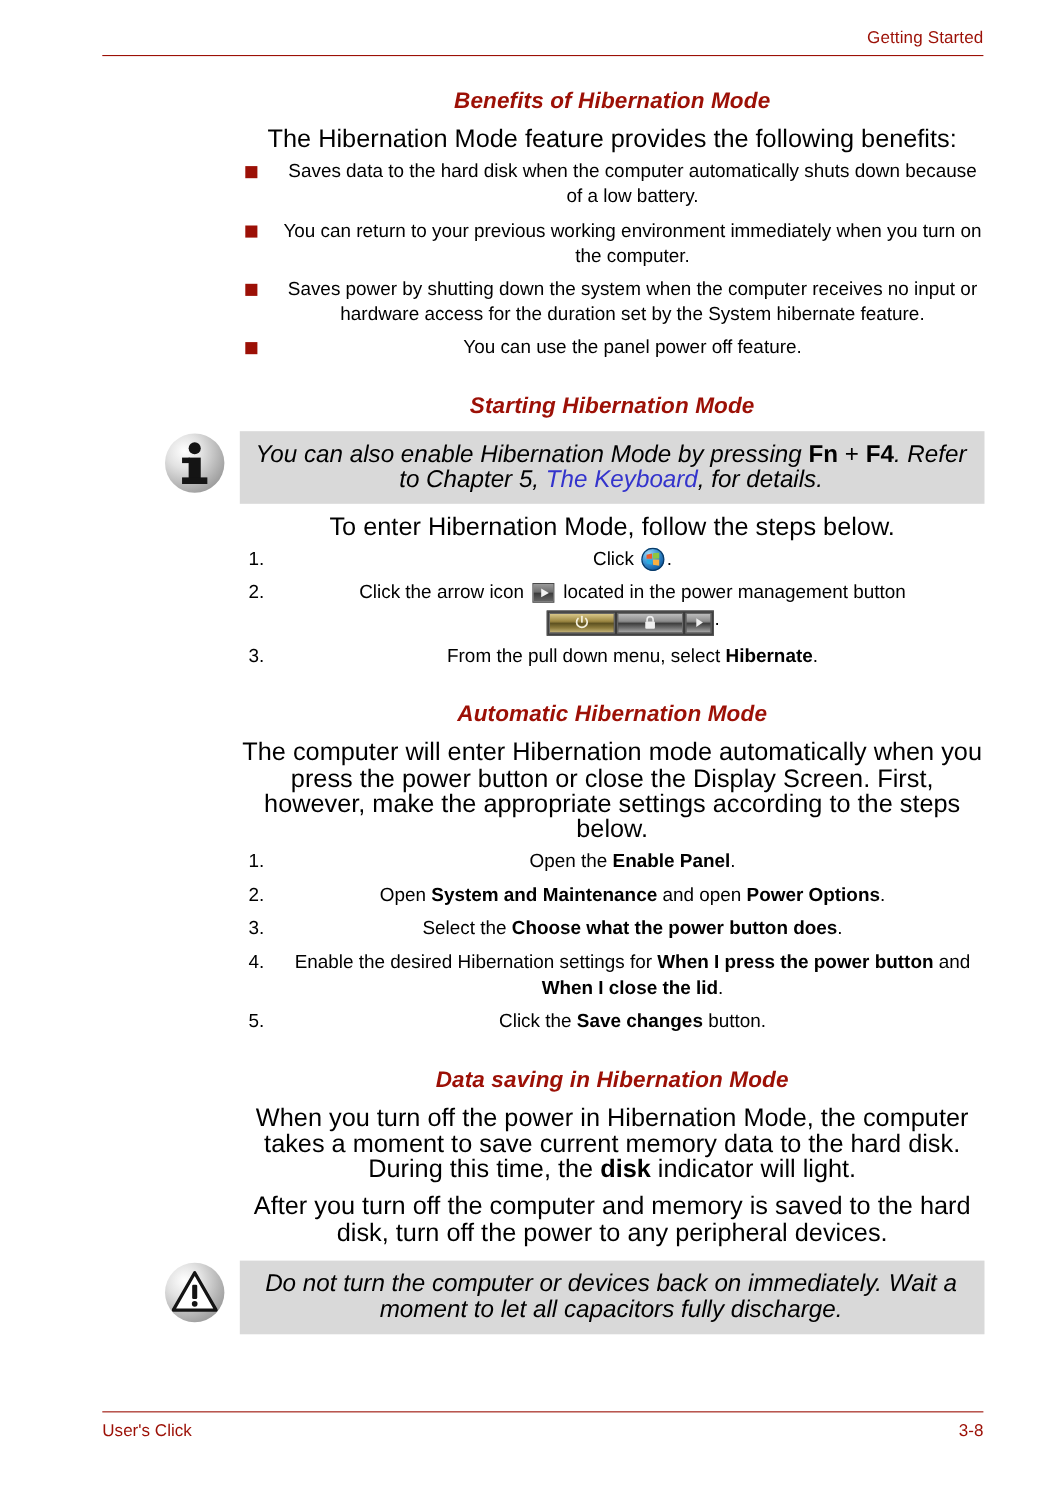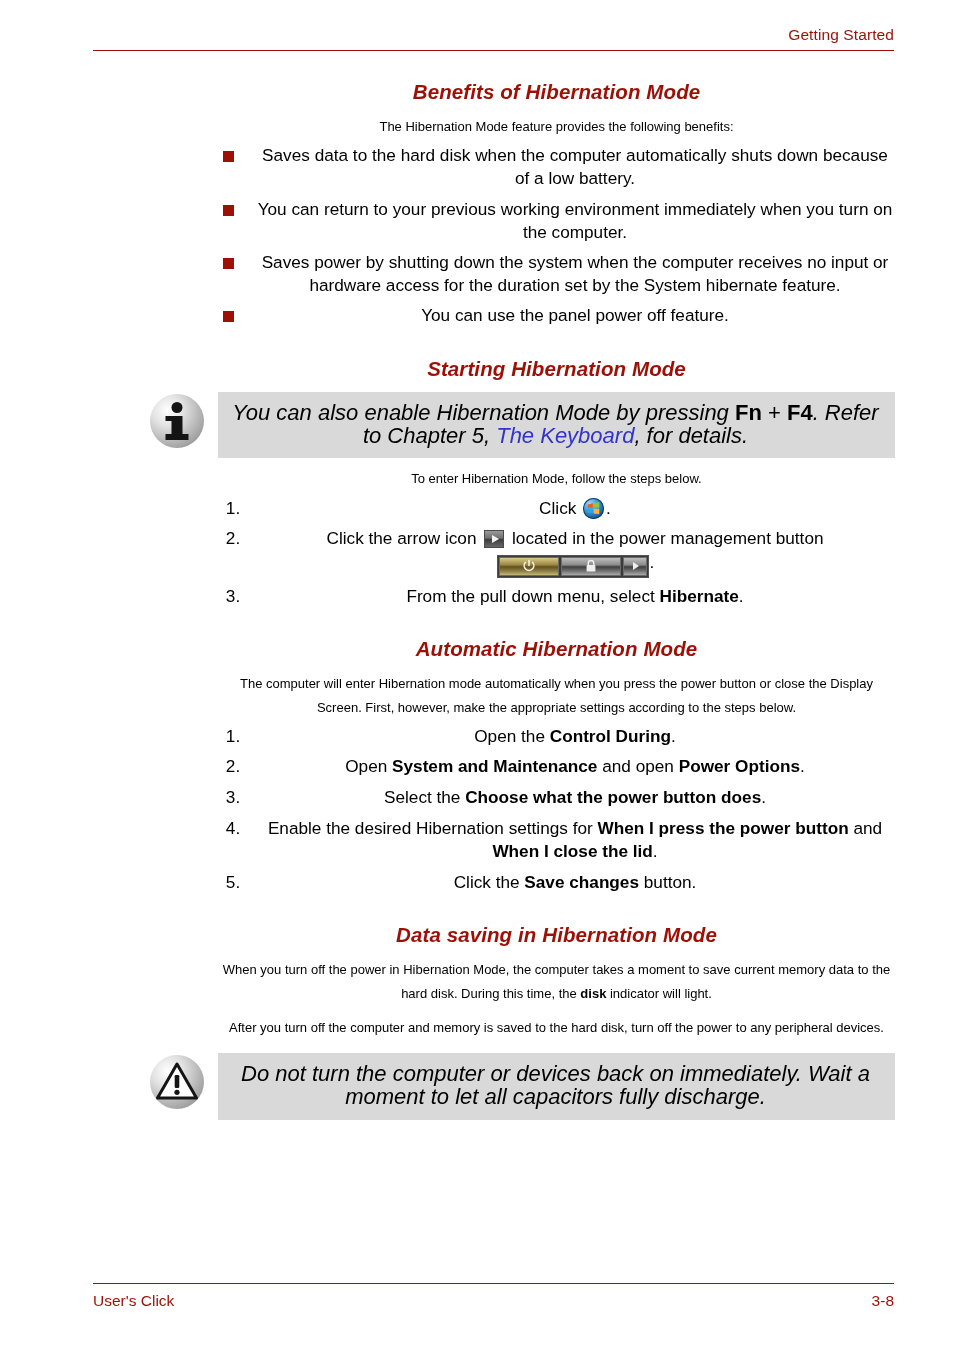--- a/index.html
+++ b/index.html
@@ -81,21 +81,21 @@
     margin: 0 0 11px 0;
     line-height: 24px;
     letter-spacing: 0.1px;
   }
   .spacer-before-heading {
     height: 22px;
   }
 
   p.body-text {
     margin: 0 0 6px 0;
-    font-size: 13px;
+    font-size: 23px;
     line-height: 23.2px;
     color: #000;
   }
 
   
   ul.bullets {
     list-style: none;
     margin: 3px 0 0 0;
     padding: 0;
   }
@@ -399,21 +399,21 @@
       </li>
     </ol>
 
     <div class="spacer-before-heading"></div>
     <h2 class="section-heading">Automatic Hibernation Mode</h2>
     <p class="body-text">The computer will enter Hibernation mode automatically when you press the power button or close the Display Screen. First, however, make the appropriate settings according to the steps below.</p>
 
     <ol class="steps">
       <li>
         <span class="num">1.</span>
-        <span>Open the </span><b>Control During</b><span>.</span>
+        <span>Open the </span><b>Enable Panel</b><span>.</span>
       </li>
       <li>
         <span class="num">2.</span>
         <span>Open </span><b>System and Maintenance</b><span> and open </span><b>Power Options</b><span>.</span>
       </li>
       <li>
         <span class="num">3.</span>
         <span>Select the </span><b>Choose what the power button does</b><span>.</span>
       </li>
       <li>

